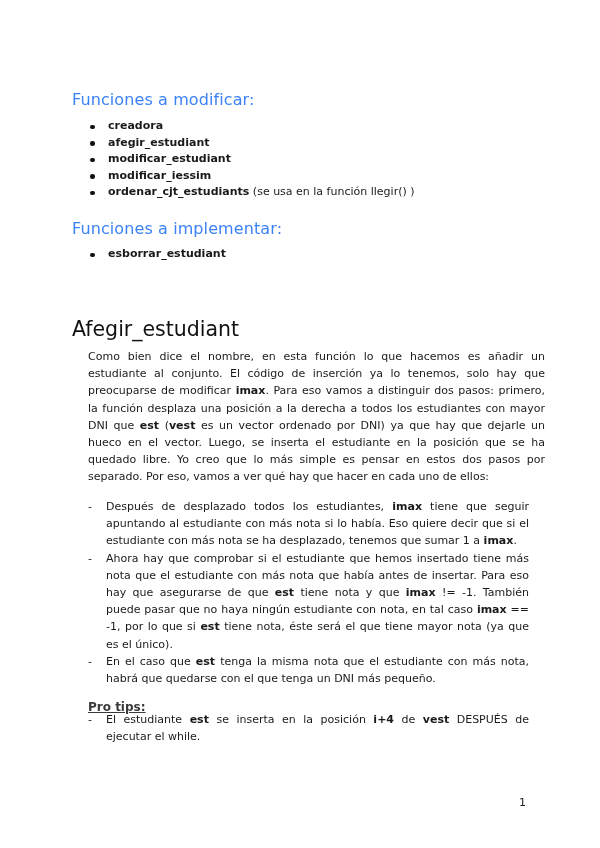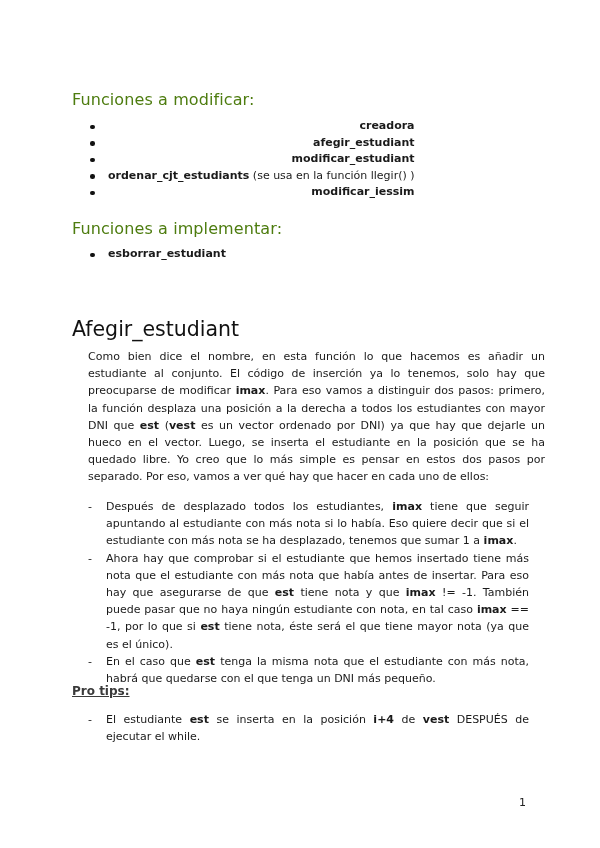--- a/index.html
+++ b/index.html
@@ -17,21 +17,21 @@
     }
     .page {
       position: absolute;
       left: 0; top: 0;
       width: 600px; height: 848px;
     }
     .h2 {
       position: absolute;
       left: 72px;
       font-size: 16px;
-      color: #4d7c0f;
+      color: #3b82f6;
       font-weight: normal;
       letter-spacing: 0.1px;
       margin: 0;
     }
     .h1 {
       position: absolute;
       left: 72px;
       font-size: 20.5px;
       color: #111111;
       font-weight: normal;
@@ -44,21 +44,20 @@
       padding: 0;
       list-style: none;
     }
     ul.bullets li {
       position: relative;
       padding-left: 20px;
       font-size: 11px;
       line-height: 16.5px;
       height: 16.5px;
       white-space: nowrap;
-      text-align: right;
     }
     ul.bullets li::before {
       content: "";
       position: absolute;
       left: 2px;
       top: 6.5px;
       width: 4.5px;
       height: 4.5px;
       border-radius: 50%;
       background: #111;
@@ -94,42 +93,42 @@
       left: 0;
       top: 0;
     }
     .protips {
       position: absolute;
       left: 72px;
       font-size: 12px;
       font-weight: bold;
       text-decoration: underline;
       color: #3a3a3a;
-      margin: 0;
+      margin: 16px;
     }
     .page-number {
       position: absolute;
       left: 519px;
       top: 796px;
       font-size: 11px;
       color: #222;
     }
   </style>
 </head>
 <body>
 
 <div class="page">
 
   <h2 class="h2" style="top:90px;">Funciones a modificar:</h2>
   <ul class="bullets" style="top:118px;">
     <li><b>creadora</b><span></span></li>
     <li><b>afegir_estudiant</b><span></span></li>
     <li><b>modificar_estudiant</b><span></span></li>
+    <li><b>modificar_iessim</b><span></span></li>
     <li><b>ordenar_cjt_estudiants</b><span> (se usa en la función llegir() )</span></li>
-    <li><b>modificar_iessim</b><span></span></li>
   </ul>
 
   <h2 class="h2" style="top:219px;">Funciones a implementar:</h2>
   <ul class="bullets" style="top:246px;">
     <li><b>esborrar_estudiant</b></li>
   </ul>
 
   <h1 class="h1" style="top:317px;">Afegir_estudiant</h1>
 
   <p class="para" style="top:348px;">

